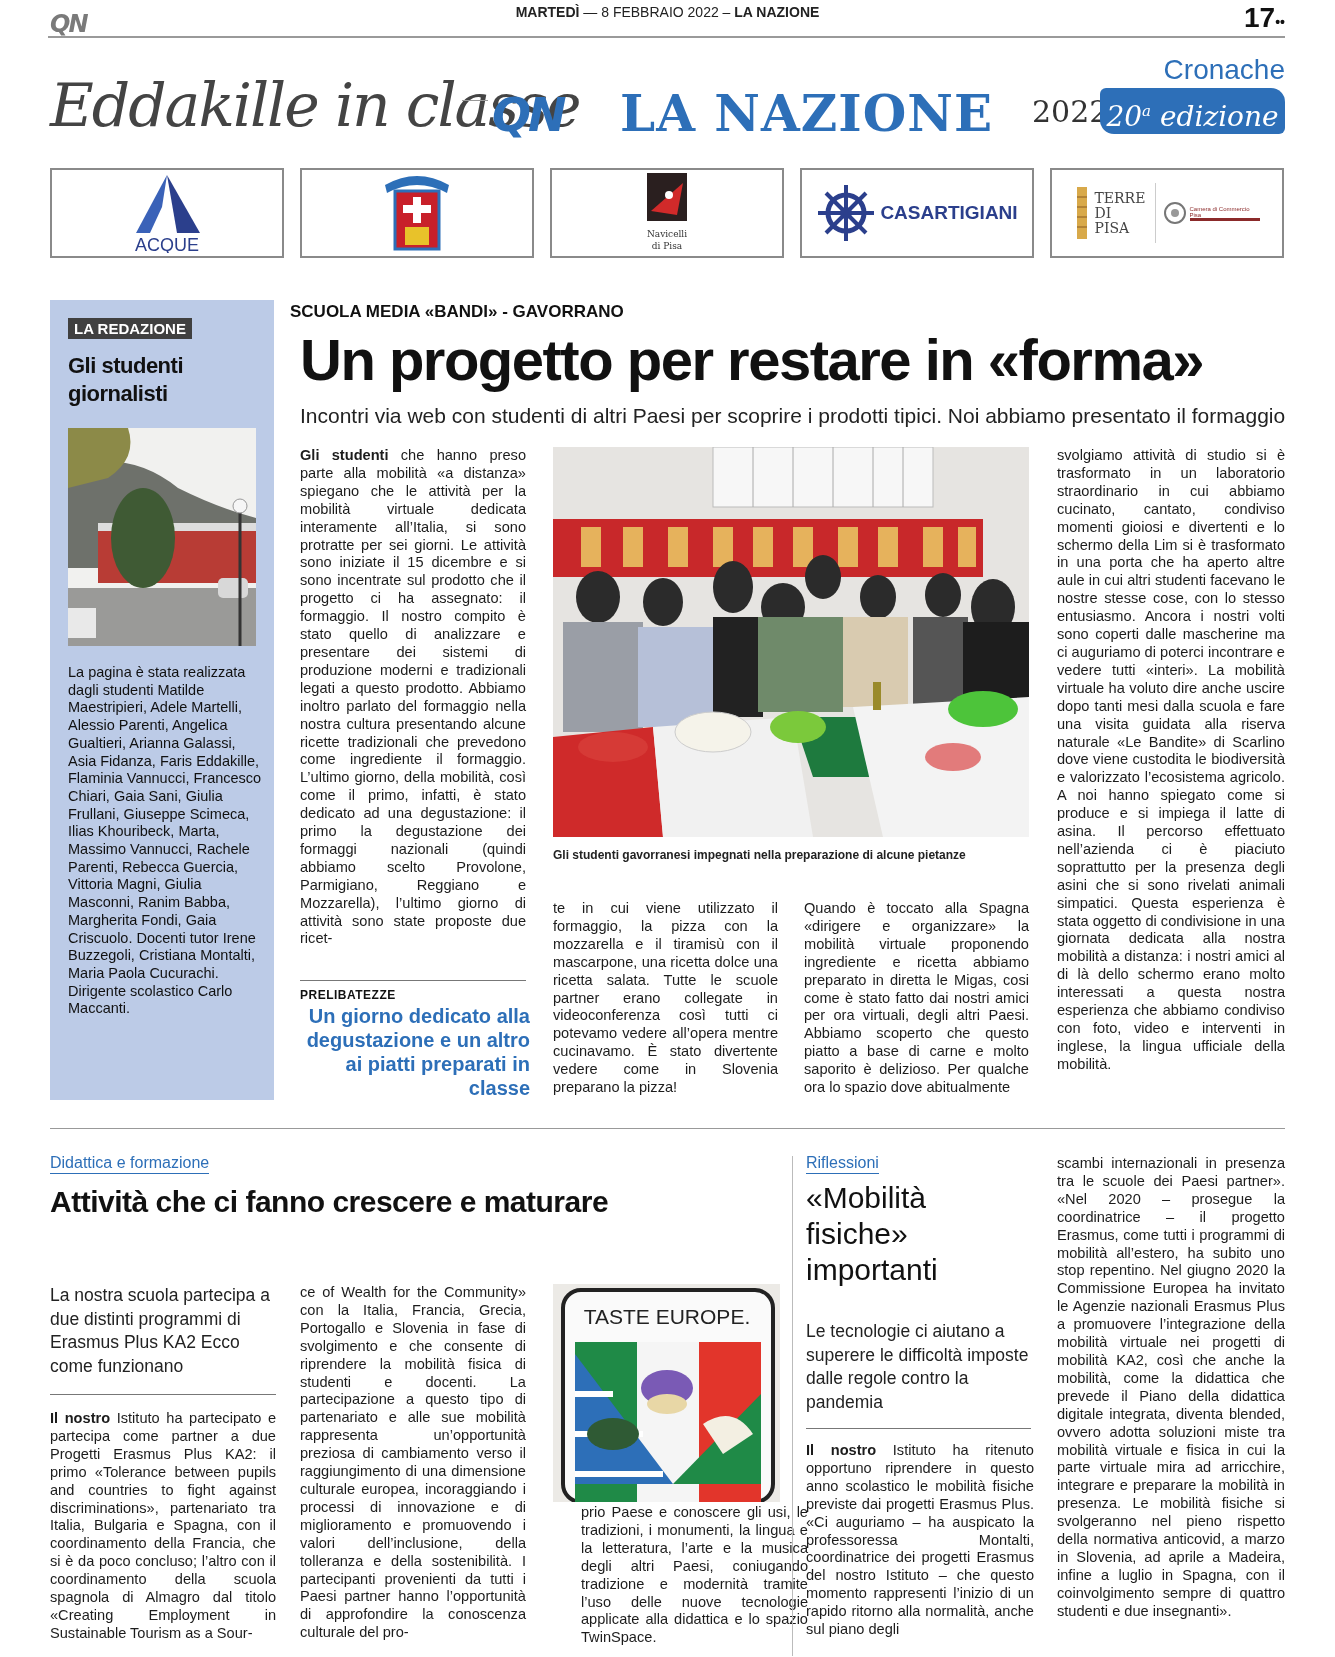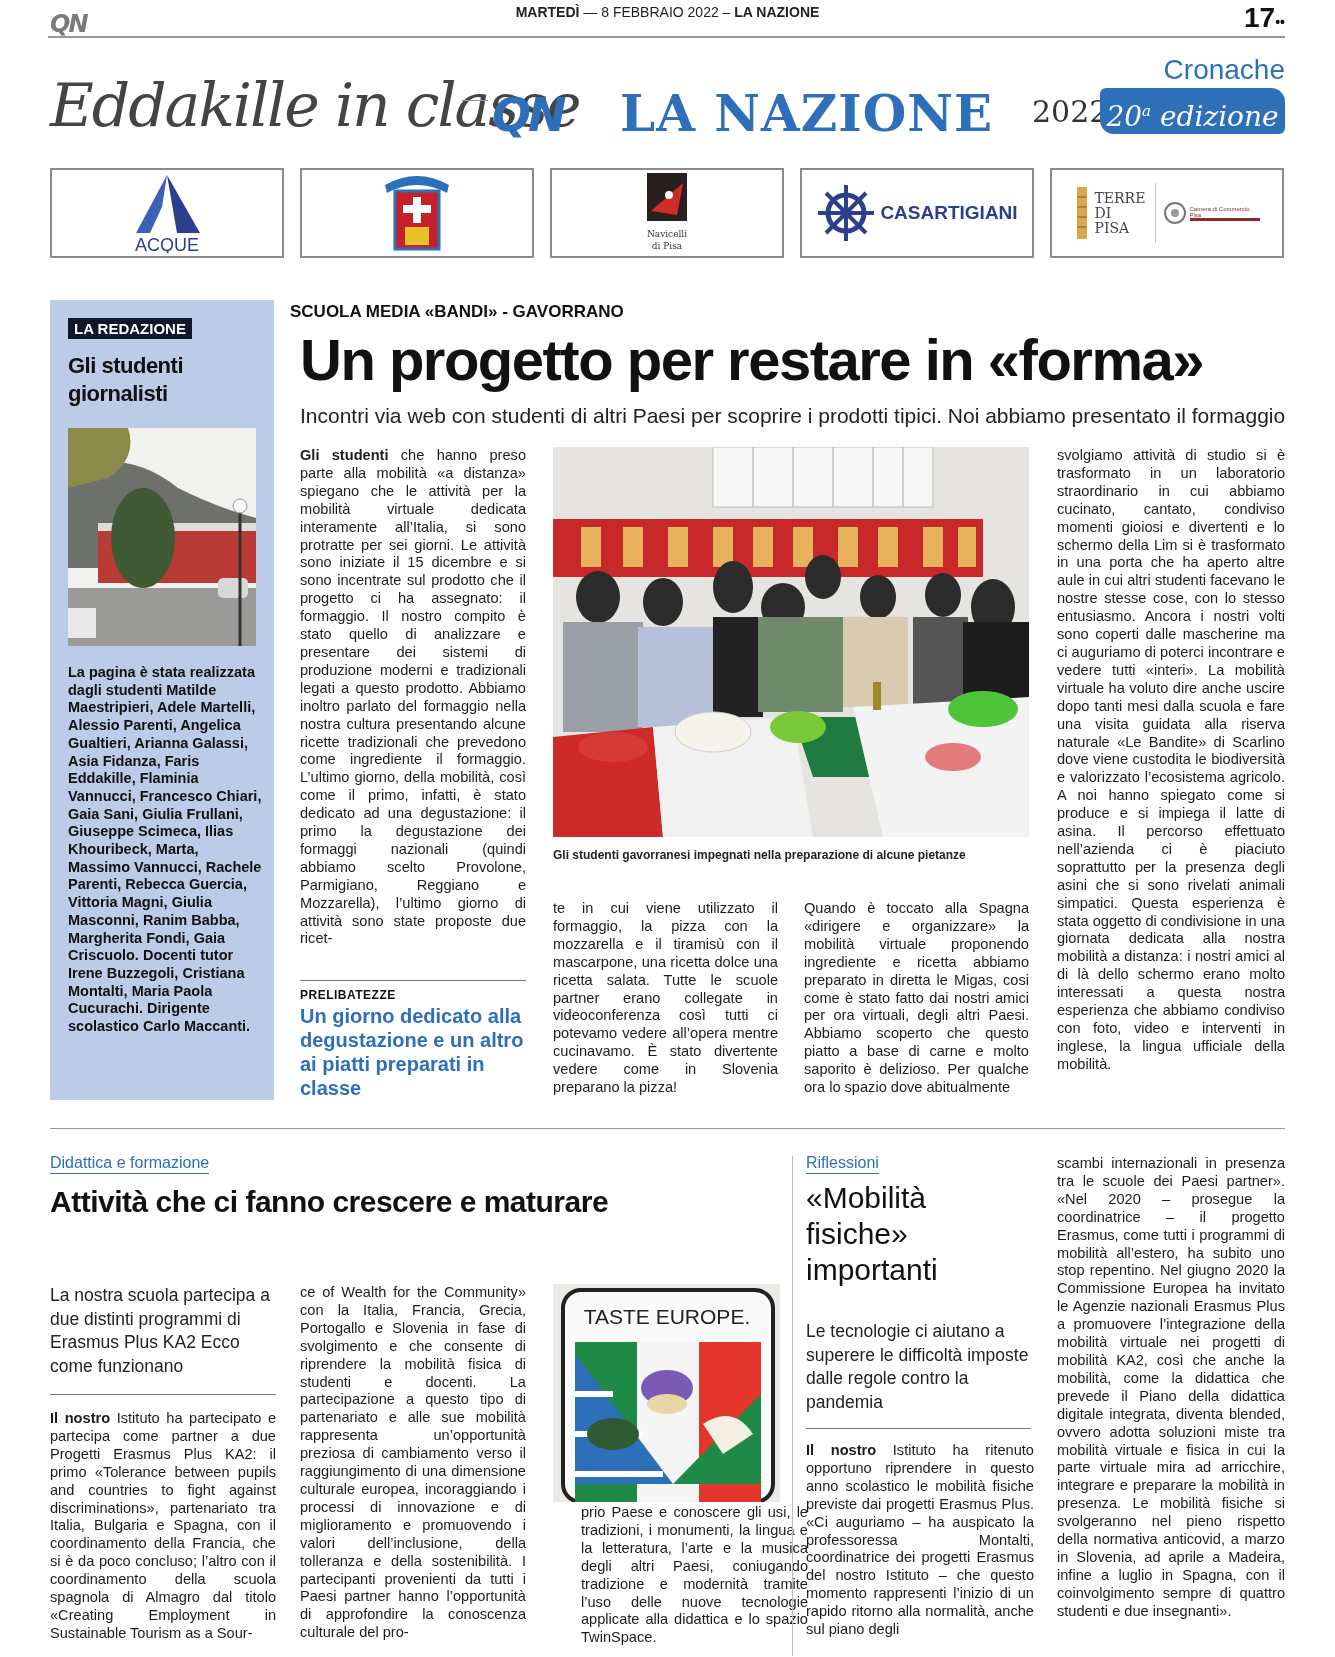--- a/index.html
+++ b/index.html
@@ -23,41 +23,41 @@
   .edizione { left: 1100px; top: 88px; width: 185px; height: 46px; background: #2d6fb8; color: #fff; font-family: "DejaVu Serif", serif; font-style: italic; font-size: 28px; border-radius: 6px 14px 6px 14px; text-align: center; line-height: 46px; }
   .edizione sup { font-size: 15px; }
   .banner-line { top: 100px; height: 1px; background: #999; }
 
   
   .sponsor { top: 168px; width: 234px; height: 90px; border: 2px solid #8a8a8a; background: #fff; display: flex; align-items: center; justify-content: center; }
   .sp-label { font-weight: bold; }
 
   
   .redazione-box { left: 50px; top: 300px; width: 224px; height: 800px; background: #bccbe7; }
-  .redazione-tag { left: 68px; top: 318px; background: #0f172a; color: #fff; font-weight: bold; font-size: 15px; padding: 2px 6px; }
+  .redazione-tag { left: 68px; top: 318px; background: #404040; color: #fff; font-weight: bold; font-size: 15px; padding: 2px 6px; }
   .redazione-title { left: 68px; top: 352px; font-size: 22px; font-weight: bold; color: #111; line-height: 28px; width: 190px; letter-spacing: -0.5px; }
   .redazione-photo { left: 68px; top: 428px; width: 188px; height: 218px; overflow: hidden; background: #e8e8e8; }
-  .redazione-credits { left: 68px; top: 664px; width: 196px; font-size: 14.5px; font-weight: bold; line-height: 17.7px; color: #111; }
+  .redazione-credits { left: 68px; top: 664px; width: 196px; font-size: 14.5px; font-weight: normal; line-height: 17.7px; color: #111; }
 
   
   .kicker { left: 290px; width: 1000px; top: 302px; text-align: left; font-size: 17px; font-weight: bold; color: #111; }
   .headline { left: 300px; top: 326px; font-size: 58px; font-weight: bold; color: #111; letter-spacing: -1.5px; white-space: nowrap; }
   .deck { left: 300px; top: 404px; font-size: 21px; color: #222; white-space: nowrap; }
   .body { font-size: 14.6px; line-height: 17.9px; text-align: justify; color: #1c1c1c; hyphens: manual; }
   .body b { font-weight: bold; }
   .col1 { left: 300px; top: 447px; width: 226px; }
   .main-photo { left: 553px; top: 447px; width: 476px; height: 390px; overflow: hidden; }
   .caption { left: 553px; top: 848px; font-size: 12px; font-weight: bold; color: #222; }
   .col2 { left: 553px; top: 900px; width: 225px; }
   .col3 { left: 804px; top: 900px; width: 225px; }
   .col4 { left: 1057px; top: 447px; width: 228px; }
 
   .preli-rule { left: 300px; top: 980px; width: 226px; height: 1px; background: #777; }
   .preli-tag { left: 300px; top: 988px; font-size: 12px; font-weight: bold; color: #111; letter-spacing: 0.5px; }
-  .preli-title { left: 300px; top: 1004px; width: 230px; font-size: 20px; font-weight: bold; color: #2d6fb8; line-height: 24px; }
+  .preli-title { left: 300px; top: 1004px; width: 230px; font-size: 20px; font-weight: bold; color: #2d6fb8; line-height: 24px; text-align: right; }
 
   .section-rule { left: 50px; right: 50px; top: 1128px; height: 1px; background: #999; }
 
   
   .section-label { font-size: 16px; color: #2d6fb8; border-bottom: 1px solid #2d6fb8; padding-bottom: 1px; }
   .didattica-label { left: 50px; top: 1154px; }
   .b-headline { left: 50px; top: 1184px; width: 740px; font-size: 30px; font-weight: bold; color: #111; line-height: 36px; letter-spacing: -0.5px; }
   .b-deck { left: 50px; top: 1284px; width: 230px; font-size: 17.5px; line-height: 23.5px; color: #222; }
   .b-deck-rule { left: 50px; top: 1394px; width: 226px; height: 1px; background: #777; }
   .bcol1 { left: 50px; top: 1410px; width: 226px; }

